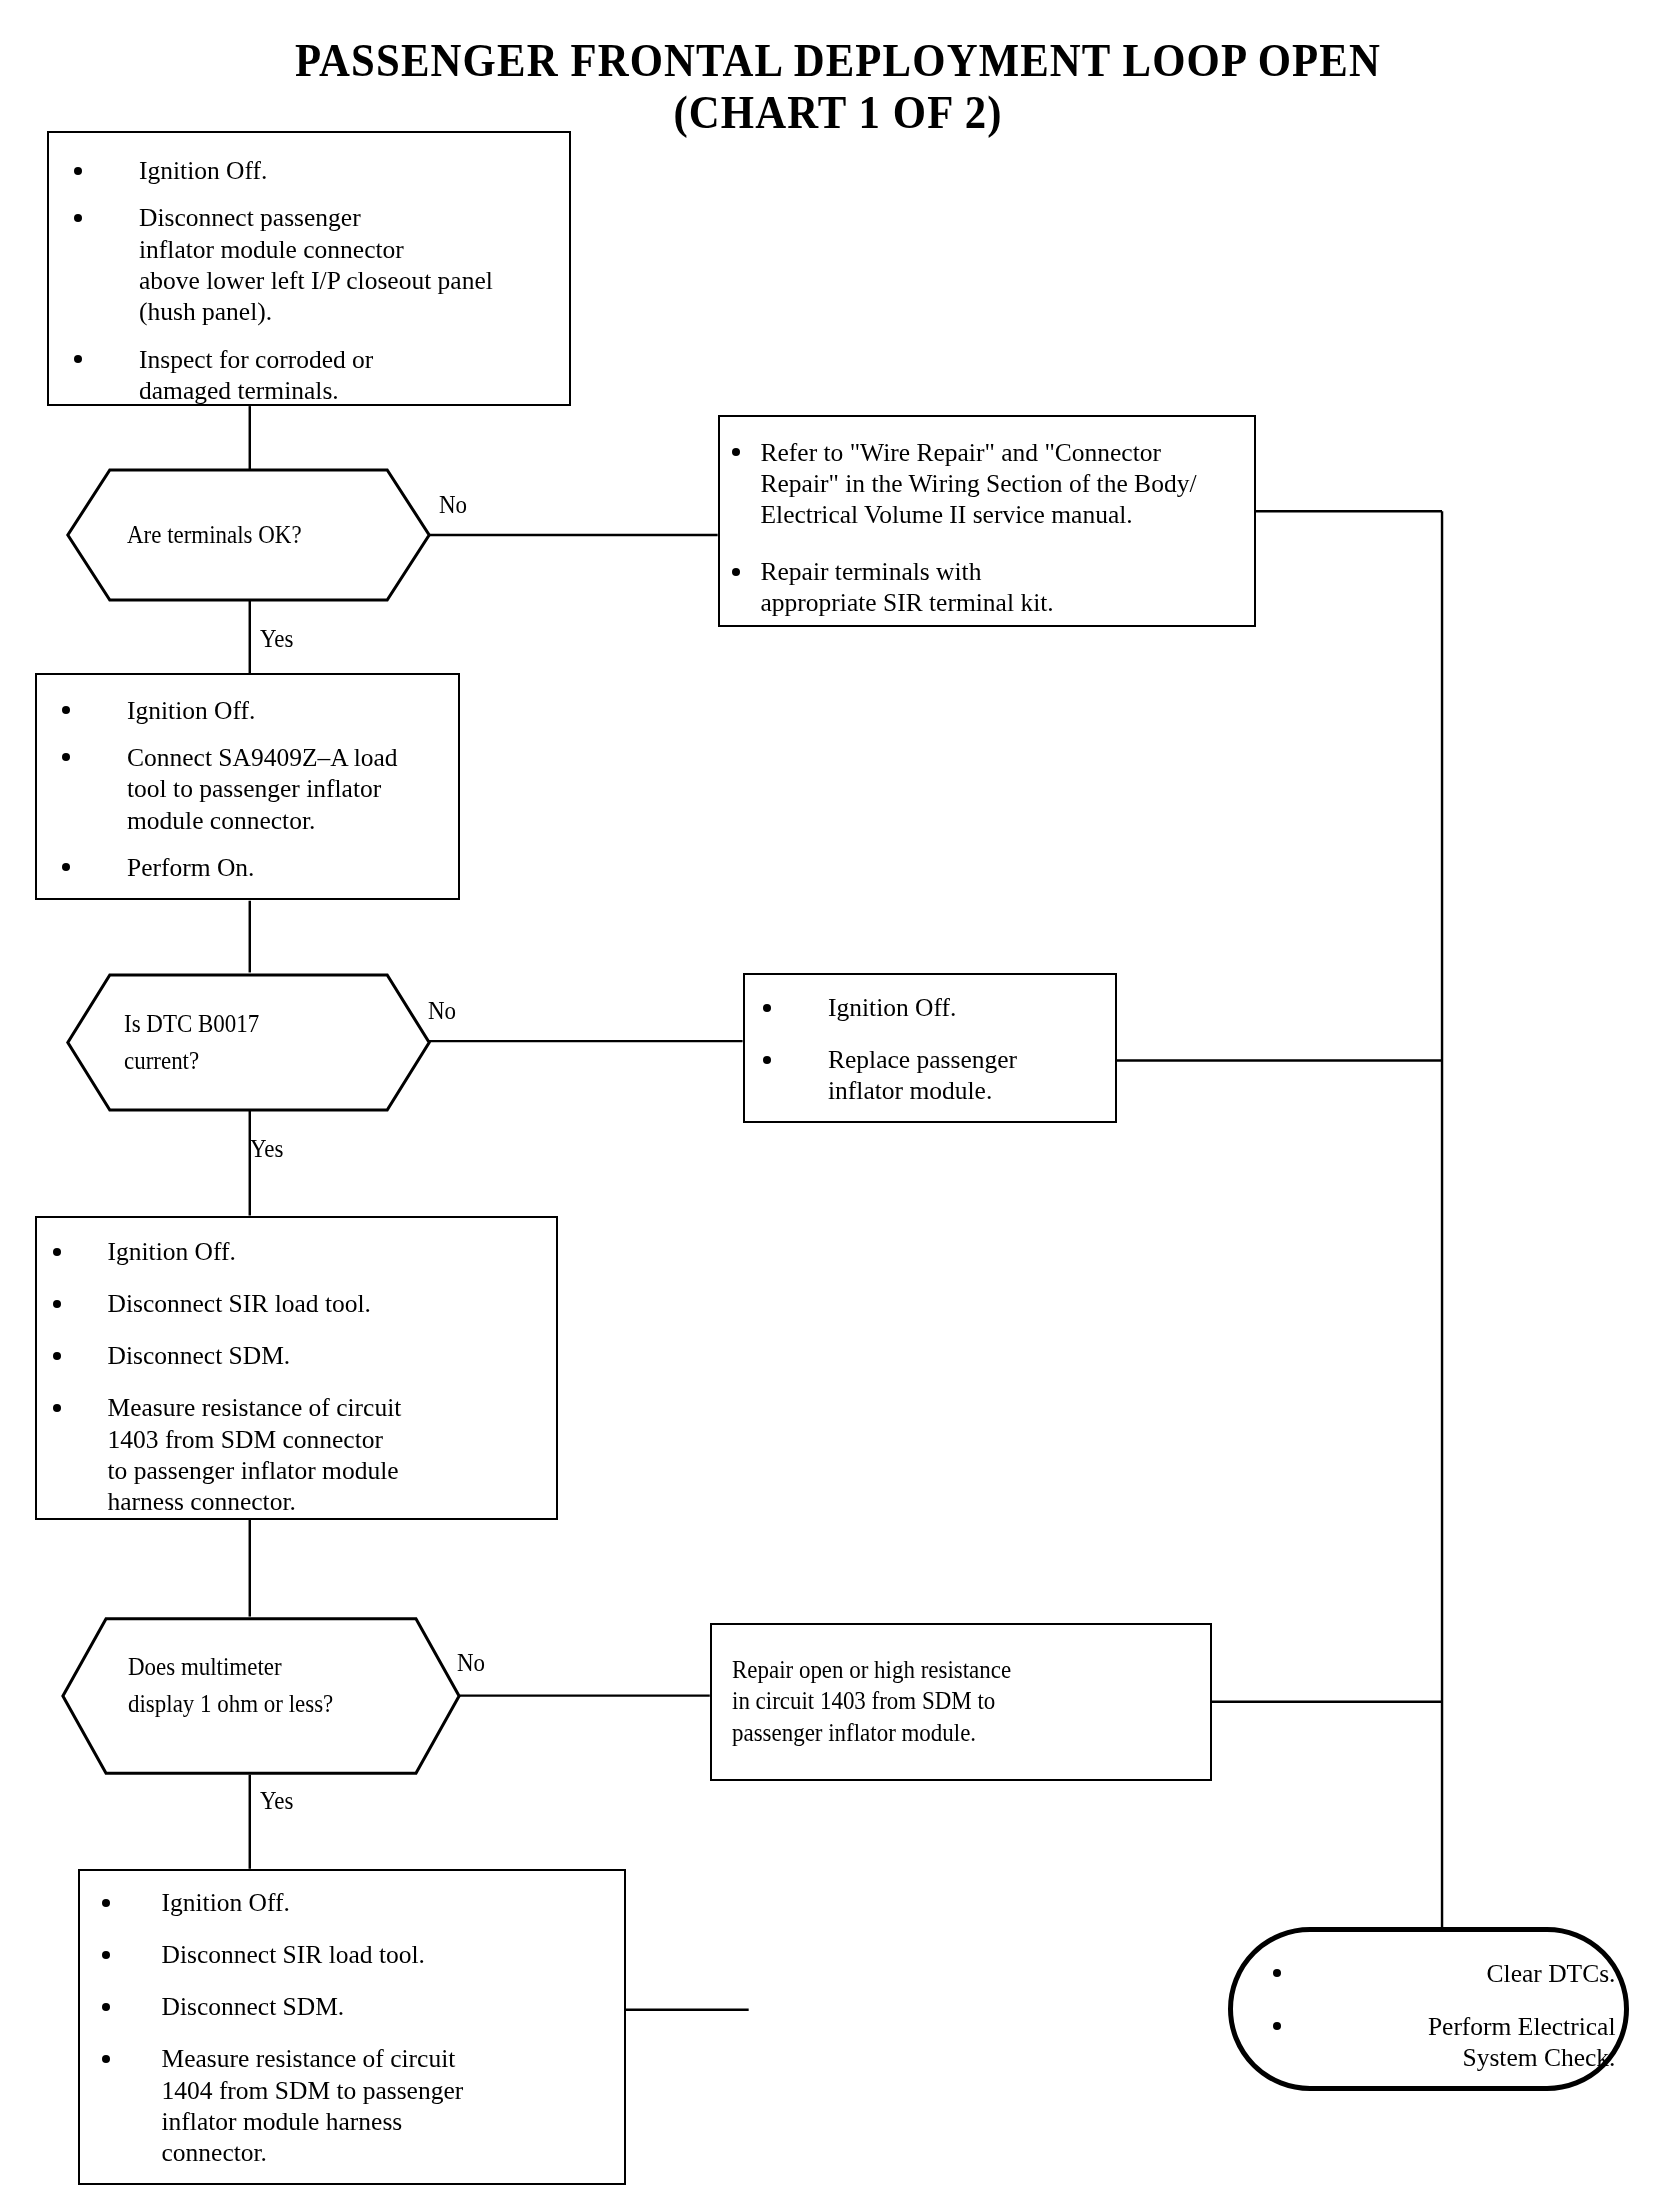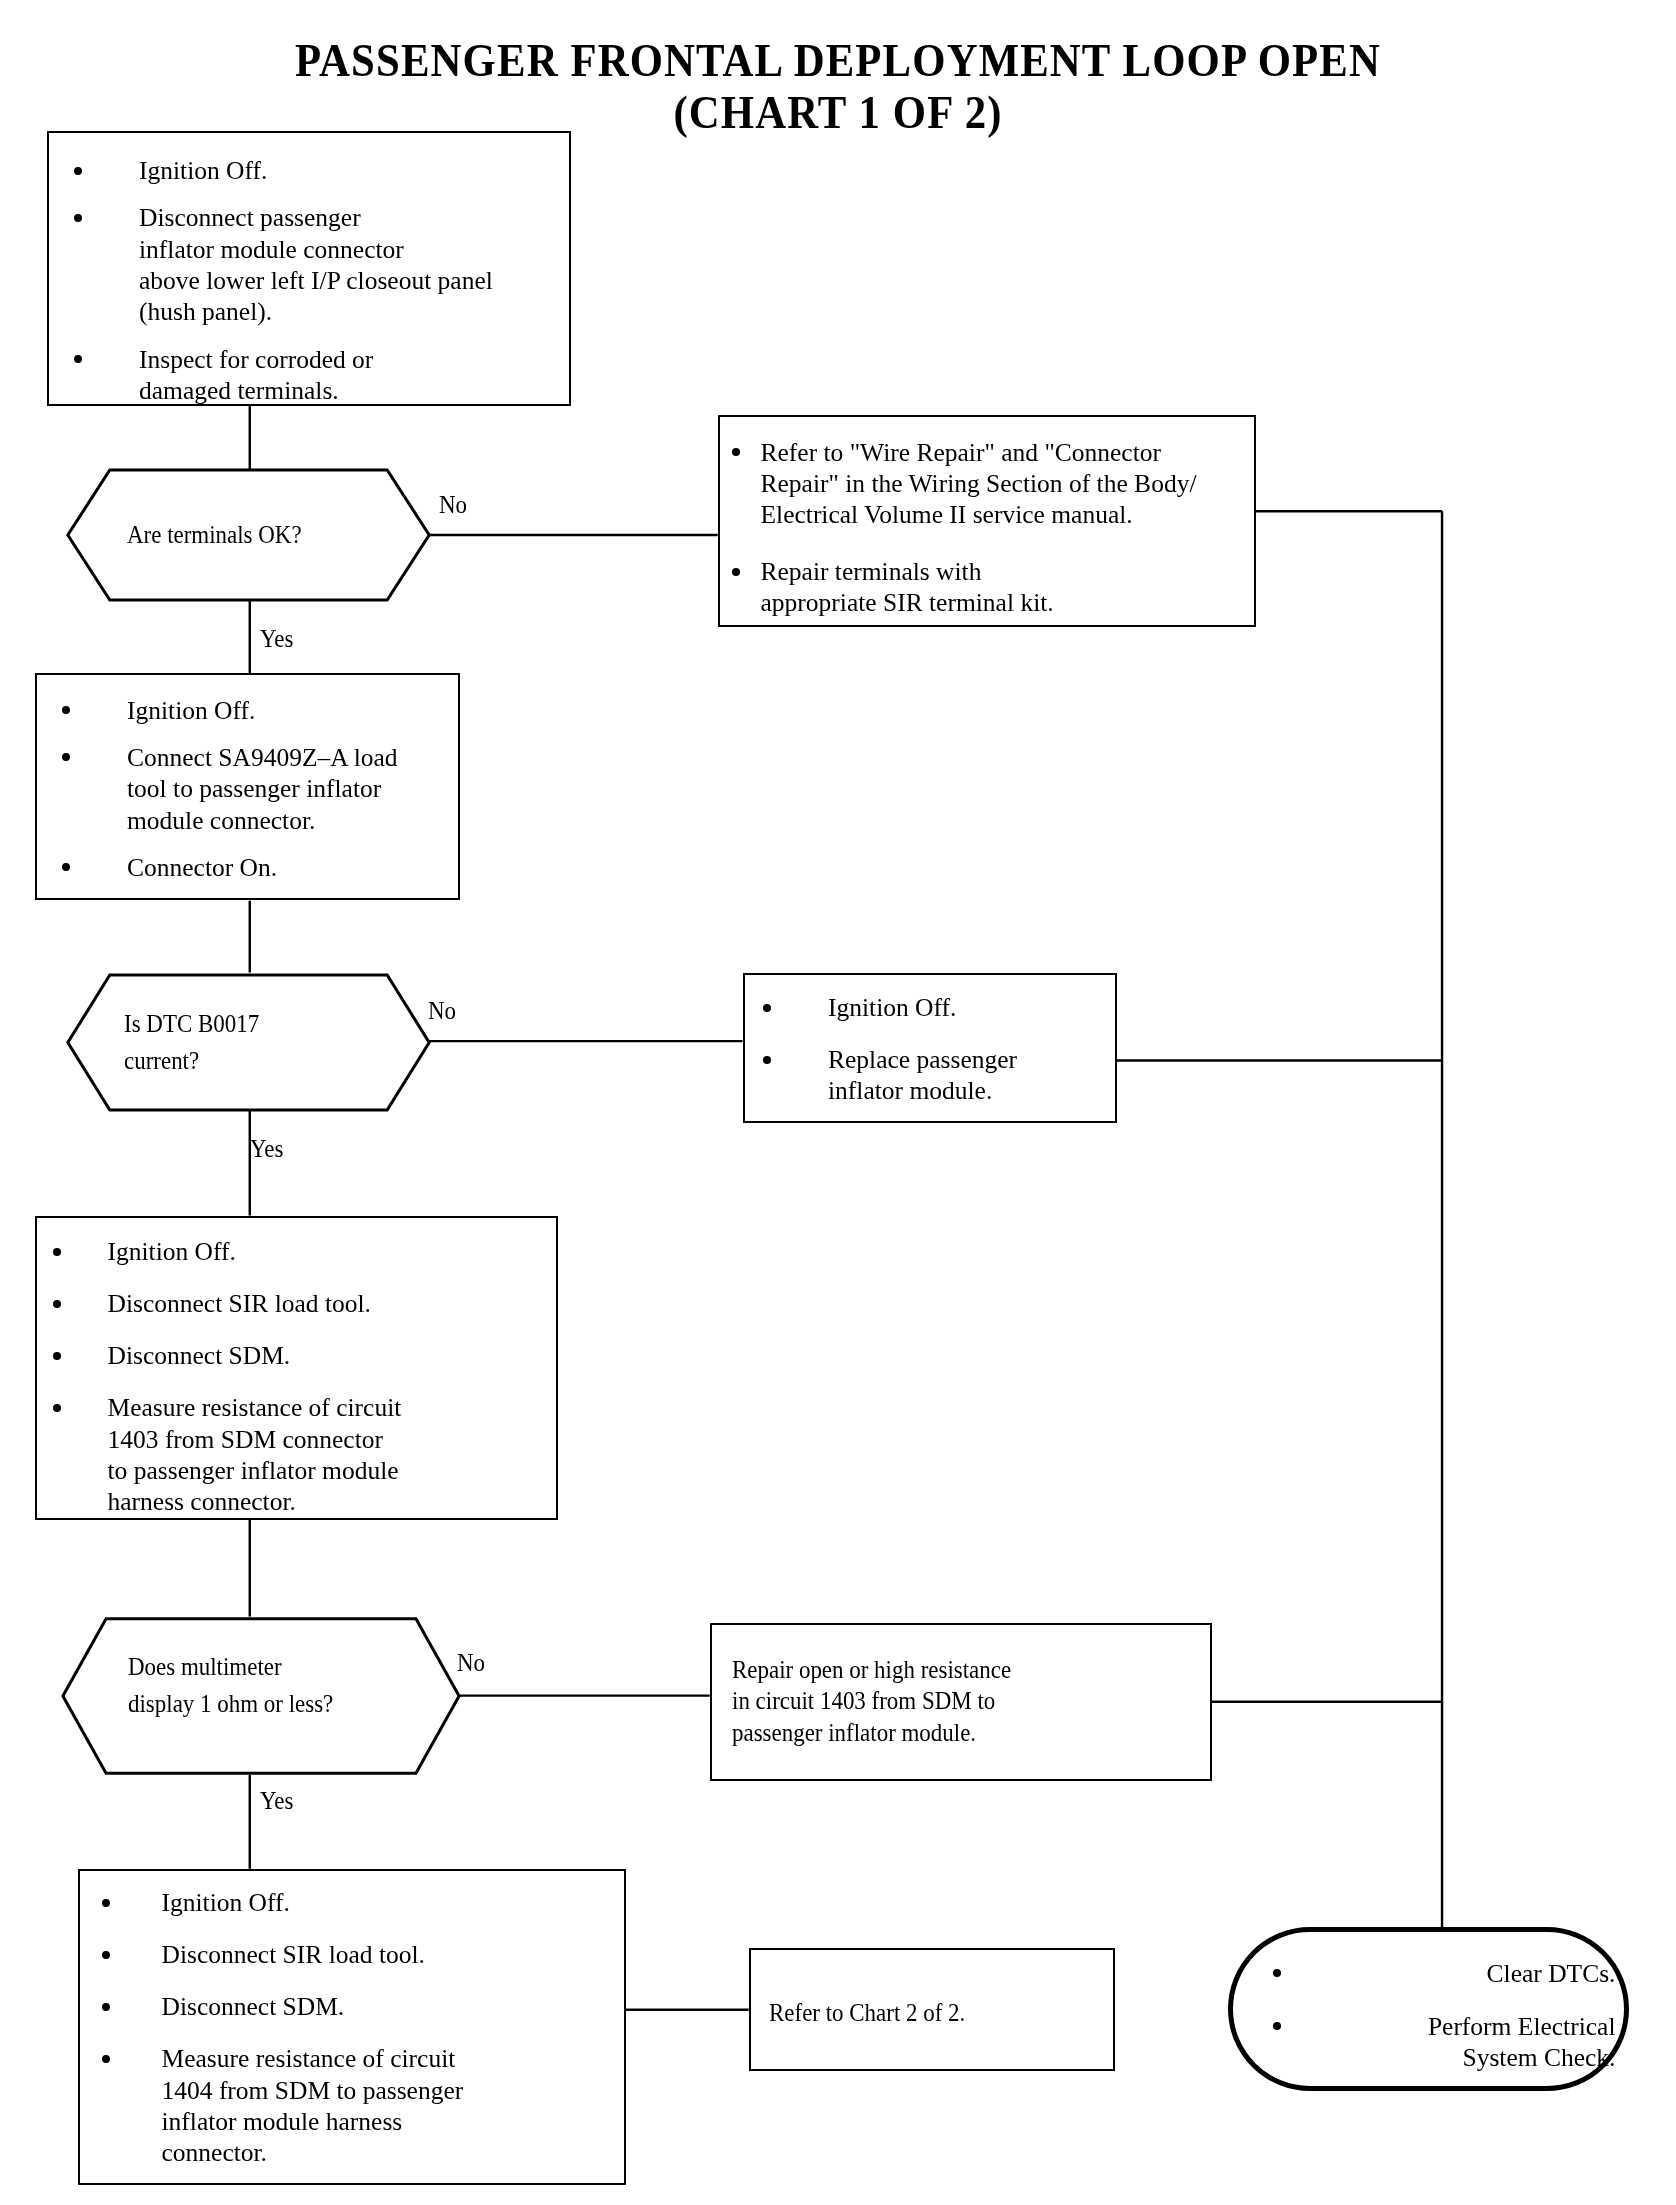--- a/index.html
+++ b/index.html
@@ -214,21 +214,21 @@
         <span class="body-text">Ignition Off.</span>
       </li>
       <li>
         <span class="bullet-dot"></span>
         <span class="body-text">Connect SA9409Z–A load
 tool to passenger inflator
 module connector.</span>
       </li>
       <li>
         <span class="bullet-dot"></span>
-        <span class="body-text">Connector On.</span>
+        <span class="body-text">Perform On.</span>
       </li>
     </ul>
   </div>
 
   <div class="node hex-node" style="left:66px; top:973px; width:365px; height:139px;">
     <svg width="365" height="139" viewBox="0 0 600 228">
       <polygon points="72,3 528,3 597,114 528,225 72,225 3,114" fill="#ffffff" stroke="#000000" stroke-width="5"></polygon>
     </svg>
     <div class="hex-label" style="padding-left:58px;">
       <div class="hex-line">Is DTC B0017</div>
@@ -313,23 +313,20 @@
       <li style="padding-left:73px;">
         <span class="bullet-dot" style="left:13.4px;"></span>
         <span class="body-text">Measure resistance of circuit
 1404 from SDM to passenger
 inflator module harness
 connector.</span>
       </li>
     </ul>
   </div>
 
-  <div class="node rect-node" style="left:749px; top:1948px; width:366px; height:123px;">
-    <div class="plain-text-node body-text" style="left:18px; top:47px;">Refer to Chart 2 of 2.</div>
-  </div>
 
   <div class="node term-node" style="left:1228px; top:1927px; width:401px; height:164px;text-align:right;">
     <ul class="bullet-list" style="left:11px; top:25.5px; right:8.5px;">
       <li style="padding-left:78px; margin-bottom:22px;">
         <span class="bullet-dot" style="left:29px;"></span>
         <span class="body-text">Clear DTCs.</span>
       </li>
       <li style="padding-left:78px;">
         <span class="bullet-dot" style="left:29px;"></span>
         <span class="body-text">Perform Electrical

